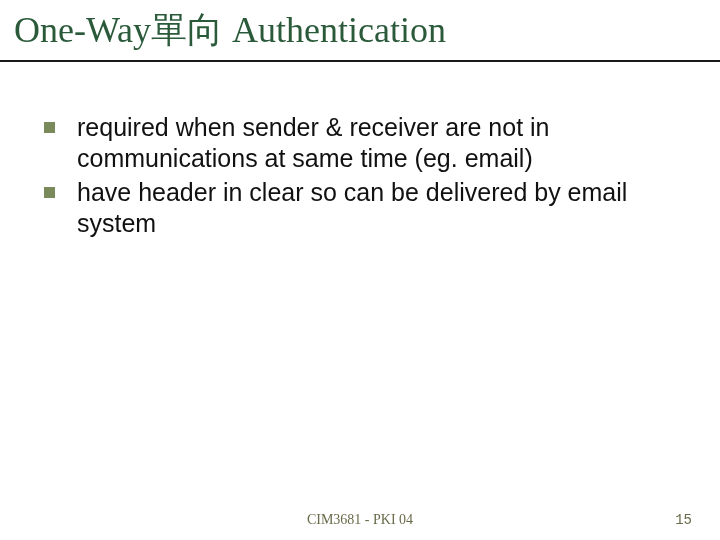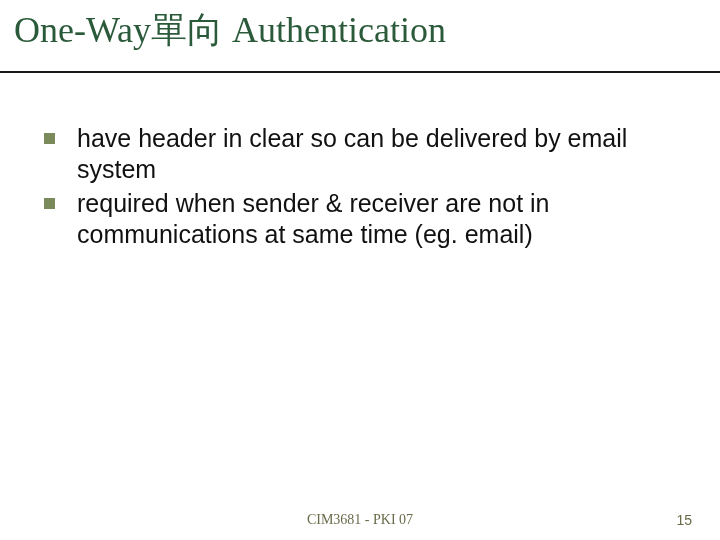--- a/index.html
+++ b/index.html
@@ -5,21 +5,21 @@
     * { margin: 0; padding: 0; box-sizing: border-box; }
     body {
       width: 720px;
       height: 540px;
       background: #ffffff;
       font-family: "Times New Roman", Times, serif;
       position: relative;
       overflow: hidden;
     }
     .title-bar {
-      padding: 10px 14px 20px 14px;
+      padding: 10px 14px 9px 14px;
       border-bottom: 2px solid #1a1a1a;
     }
     .title {
       font-size: 36px;
       color: #2a5a3a;
       font-weight: normal;
       line-height: 1.15;
     }
     .content {
       padding: 50px 44px 0 44px;
@@ -54,39 +54,39 @@
       display: flex;
       justify-content: center;
       font-family: Garamond, "Times New Roman", serif;
       font-size: 14px;
       color: #6a6a4a;
     }
     .page-number {
       position: absolute;
       bottom: 12px;
       right: 28px;
-      font-family: Liberation Sans, sans-serif;
+      font-family: Liberation Mono, monospace;
       font-size: 14px;
       color: #6a6a4a;
     }
   </style>
 </head>
 <body>
 
 <div class="title-bar">
   <div class="title">One-Way單向 Authentication</div>
 </div>
 
 <div class="content">
   <ul>
     <li>
       <span class="bullet"></span>
-      <span class="bullet-text">have header in clear so can be delivered by email system</span>
+      <span class="bullet-text">required when sender &amp; receiver are not in communications at same time (eg. email)</span>
     </li>
     <li>
       <span class="bullet"></span>
-      <span class="bullet-text">required when sender &amp; receiver are not in communications at same time (eg. email)</span>
+      <span class="bullet-text">have header in clear so can be delivered by email system</span>
     </li>
   </ul>
 </div>
 
-<div class="footer">CIM3681 - PKI 07</div>
+<div class="footer">CIM3681 - PKI 04</div>
 <div class="page-number">15</div>
 
 </body></html>

